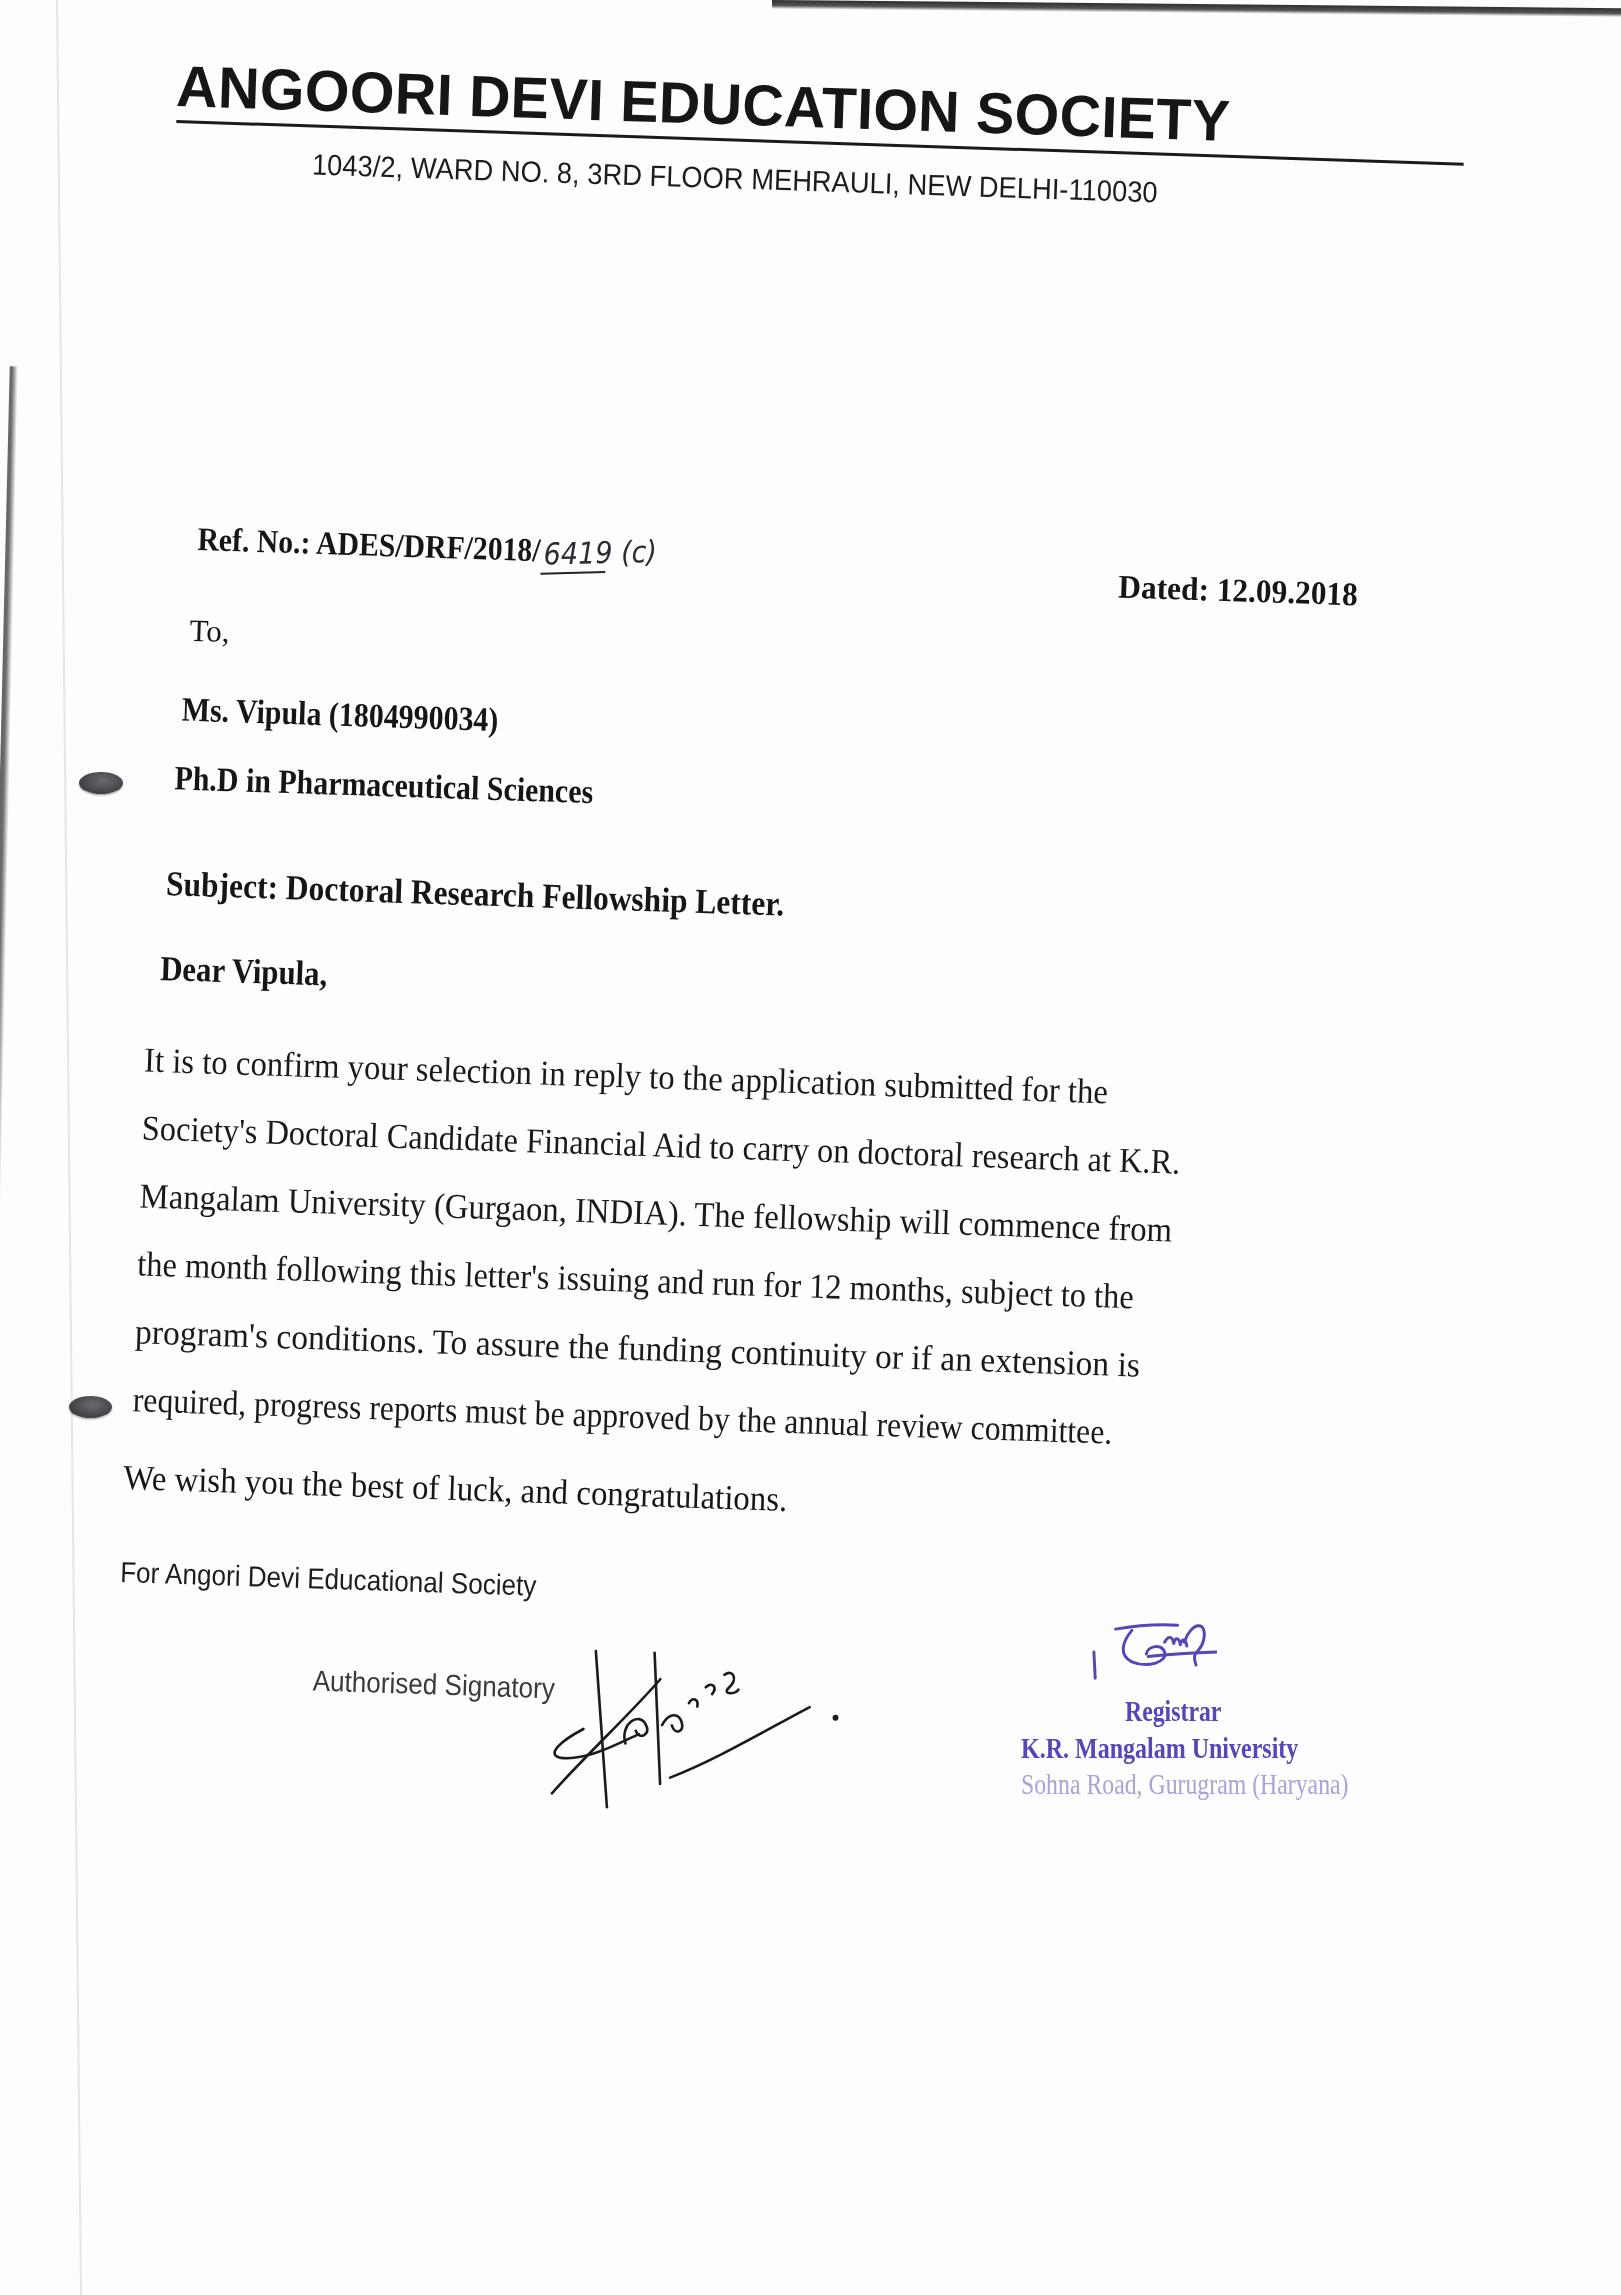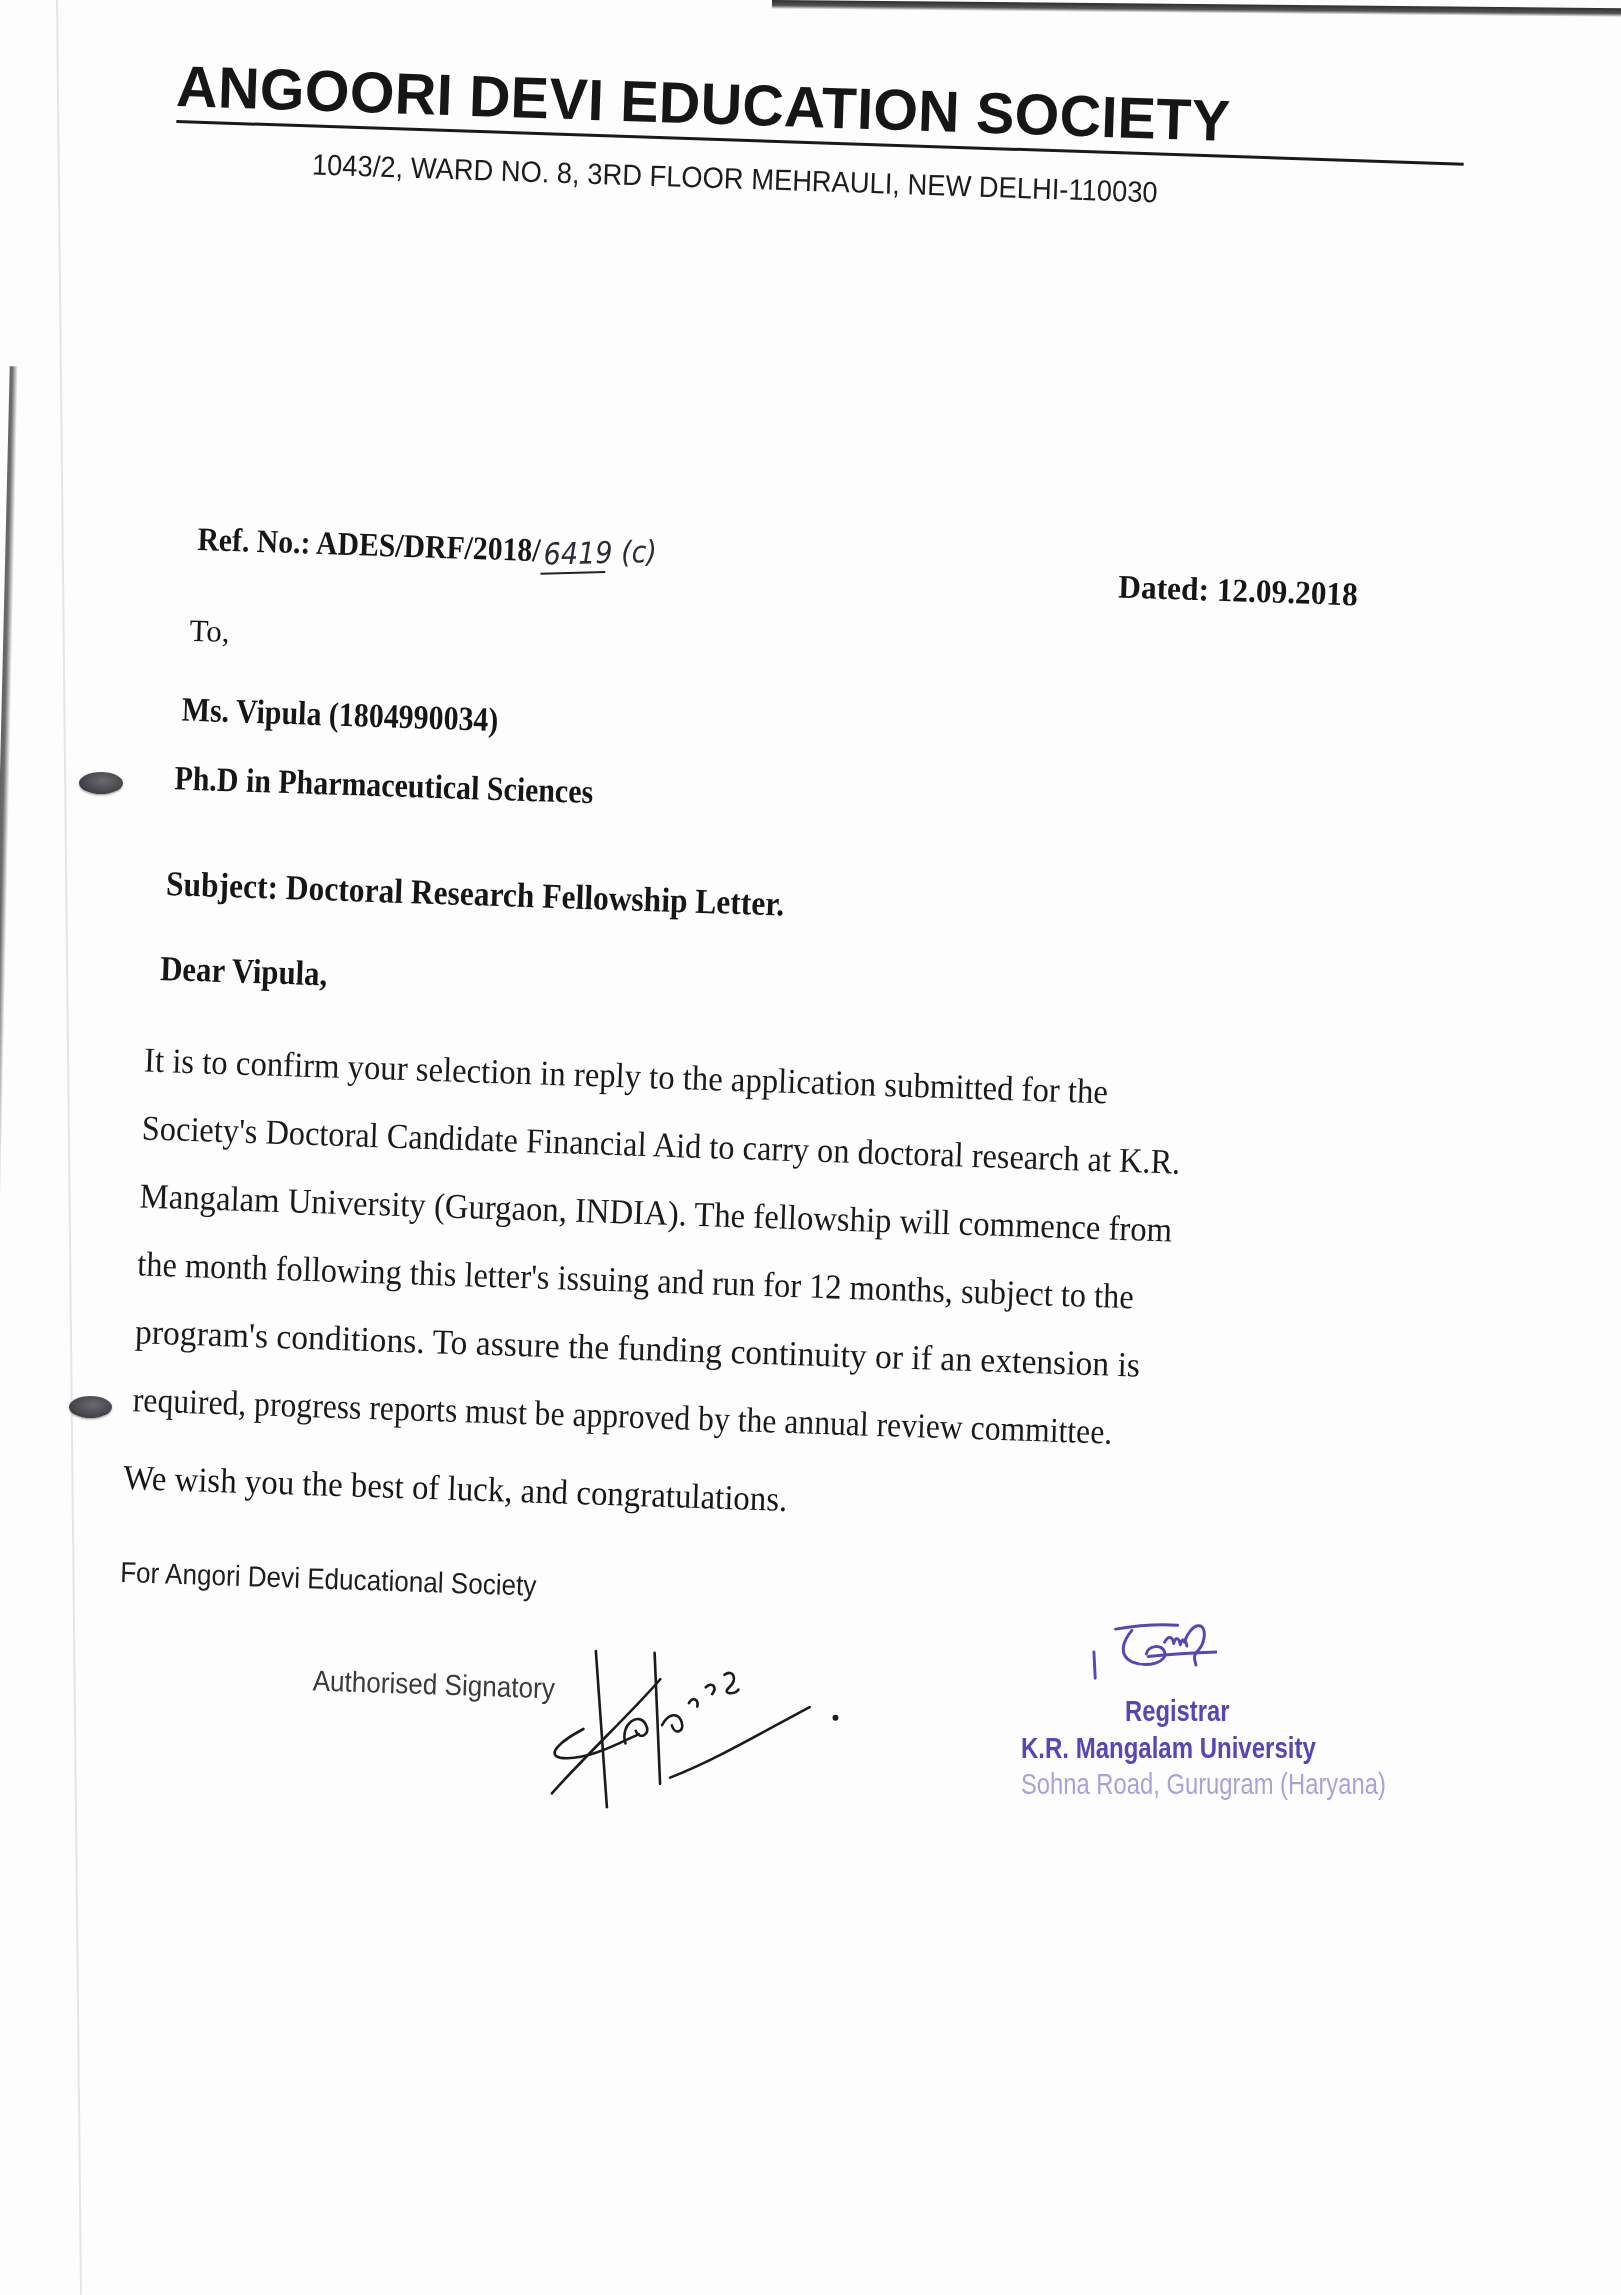--- a/index.html
+++ b/index.html
@@ -215,21 +215,21 @@
     left: 602px; top: 1597px;
     width: 301px; height: 196px;
   }
 
   
   .stamp {
     position: absolute;
     left: 1001px; top: 1616px;
     width: 471px; height: 196px;
     color: #5646b8;
-    font-family: Liberation Sans, sans-serif;
+    font-family: Liberation Serif, serif;
   }
   .stamp-signature {
     position: absolute;
     left: 85px; top: 0px;
     width: 131px; height: 72px;
   }
   .stamp-title {
     position: absolute;
     left: 124px; top: 79px;
     font-size: 29px;

